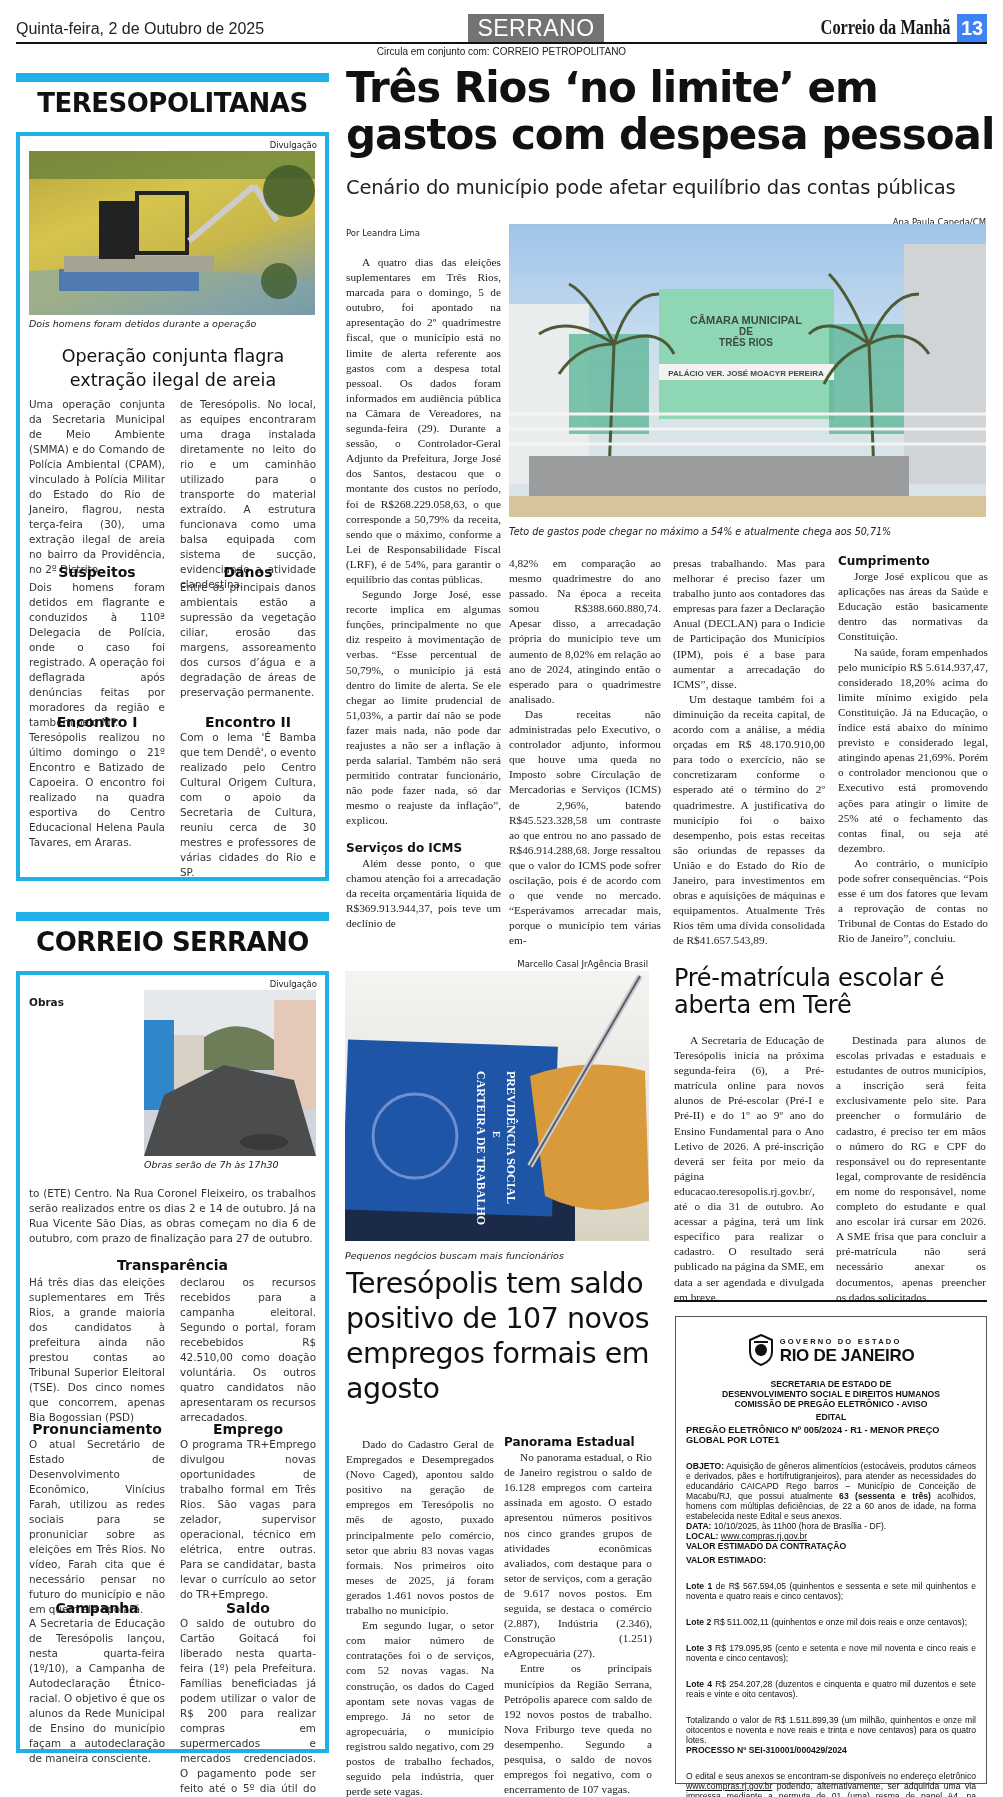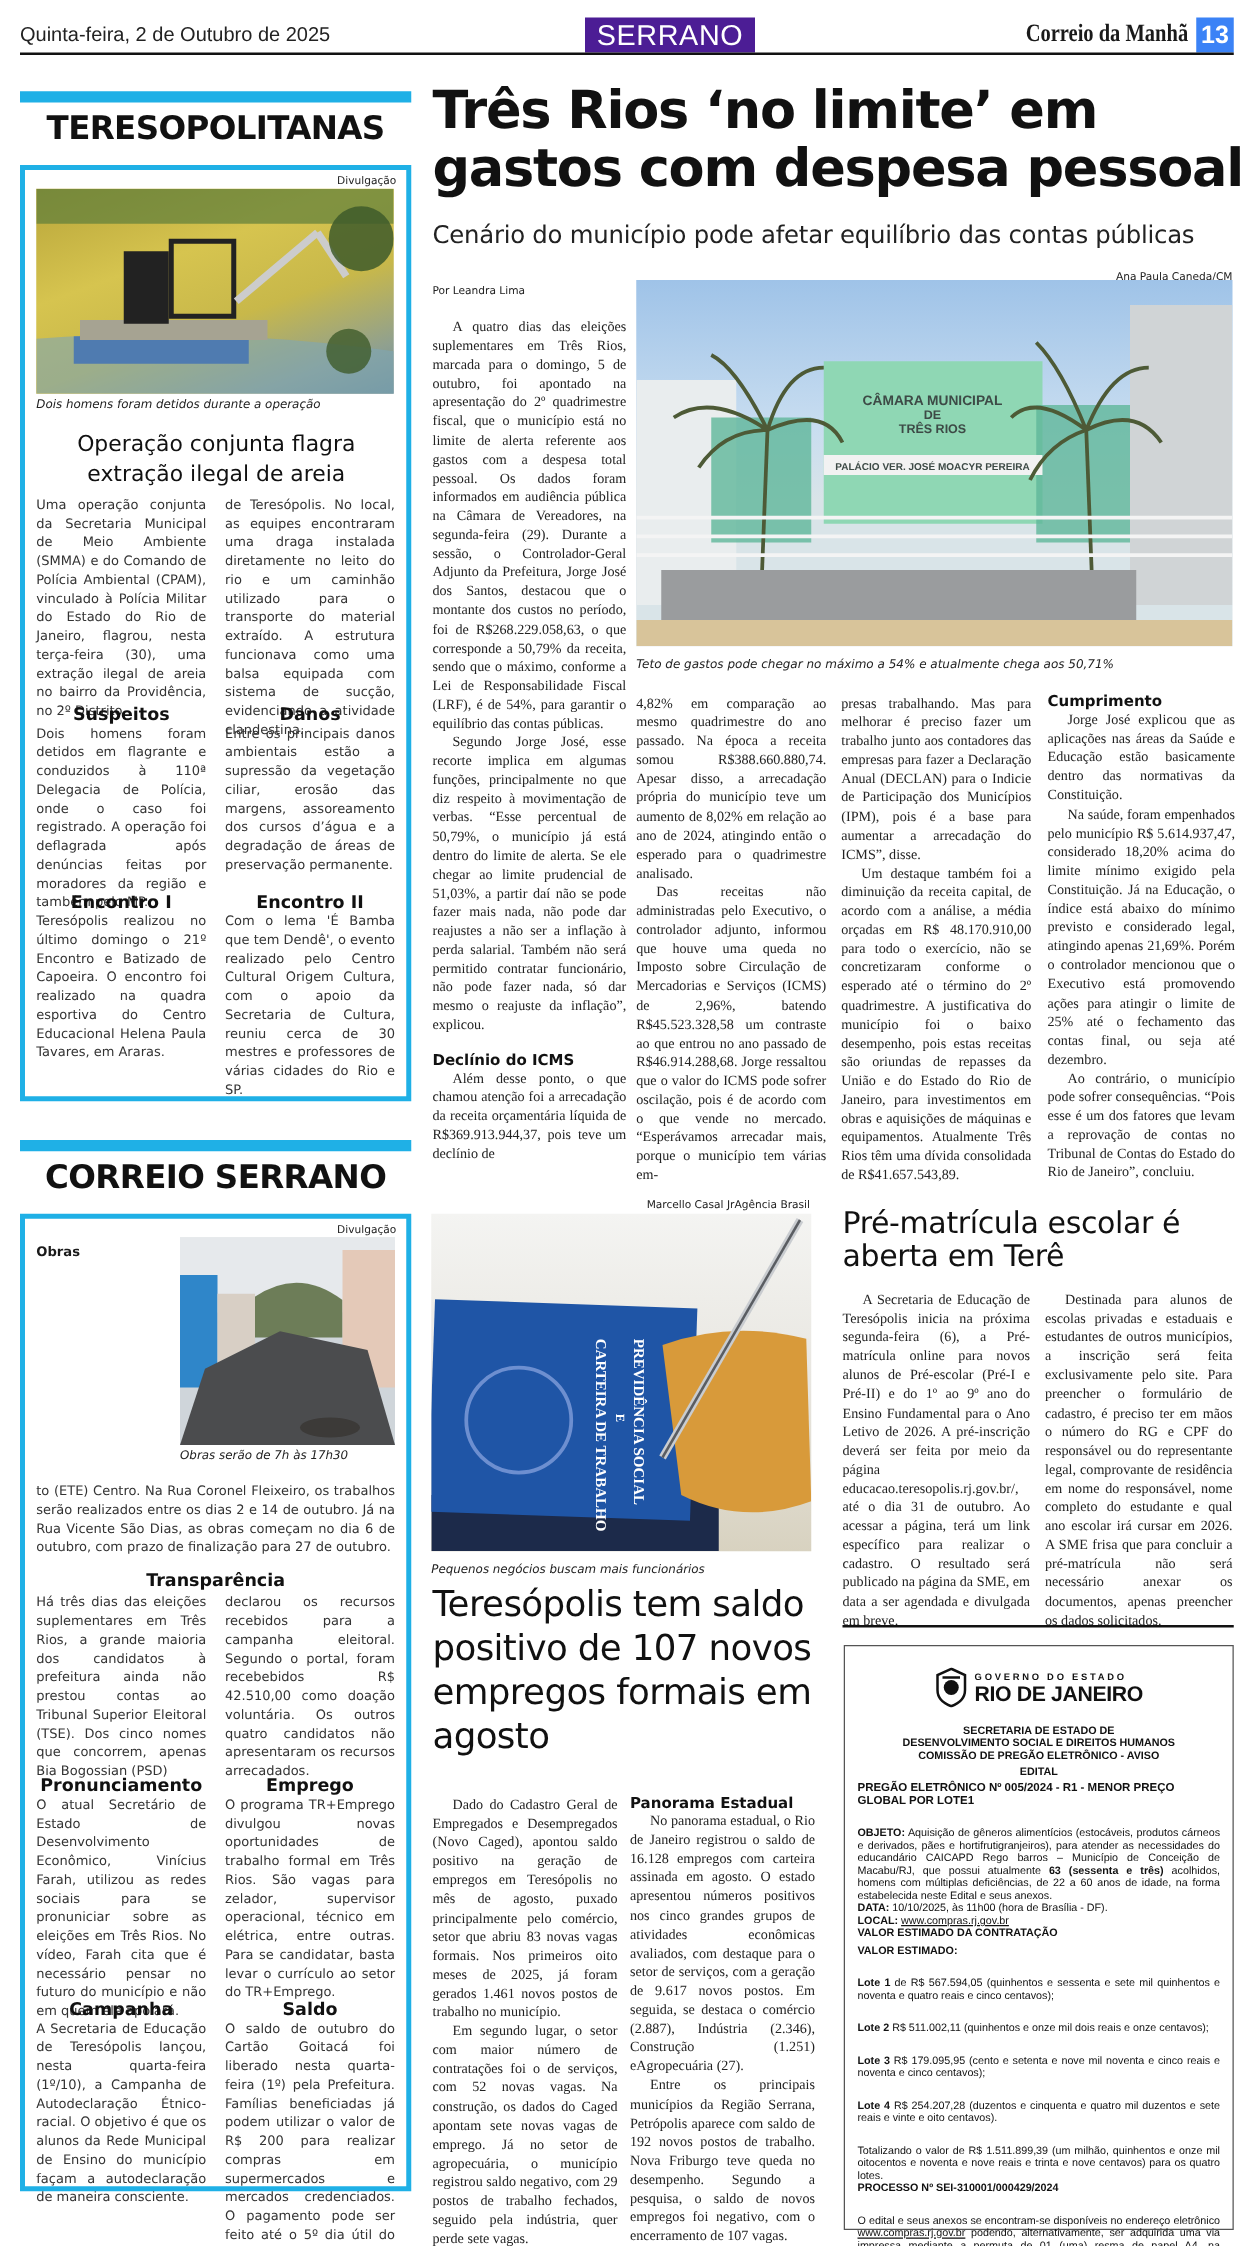--- a/index.html
+++ b/index.html
@@ -3,21 +3,21 @@
 <meta charset="utf-8">
 <style>
   * { box-sizing: border-box; margin: 0; padding: 0; }
   html, body { width: 1003px; height: 1797px; background: #ffffff; overflow: hidden; }
   body { position: relative; font-family: "Liberation Serif", serif; color: #1a1a1a; }
   .abs { position: absolute; }
 
   
   #masthead { position: absolute; left: 0; top: 0; width: 1003px; height: 60px; }
   #date { left: 16px; top: 20px; font-family: "Liberation Sans", sans-serif; font-size: 16px; color: #222; text-align: right; }
-  #section-label { left: 468px; top: 14px; width: 136px; height: 28px; background: #4c1d95; color: #fff;
+  #section-label { left: 468px; top: 14px; width: 136px; height: 28px; background: #737373; color: #fff;
      font-family: "Liberation Sans", sans-serif; font-size: 23px; text-align: center; line-height: 28px; letter-spacing: 0.5px; }
   #paper-name { right: 52px; top: 16px; font-family: "Liberation Serif", serif; font-weight: bold; font-size: 20px; transform: scaleX(0.82); transform-origin: right center; }
   #page-num { right: 16px; top: 14px; width: 30px; height: 28px; background: #3b82f6; color: #fff; font-family: "Liberation Sans", sans-serif; font-weight: bold; font-size: 20px; text-align: center; line-height: 28px; }
   #mast-rule { left: 16px; top: 42px; width: 971px; height: 2px; background: #111; }
   #circula { left: 0; top: 46px; width: 1003px; text-align: center; font-family: "Liberation Sans", sans-serif; font-size: 10px; color: #222; }
 
   
   .blue-bar { position: absolute; left: 16px; width: 313px; height: 9px; background: #1fb0e6; }
   .box-title { position: absolute; left: 16px; width: 313px; text-align: center; font-family: "DejaVu Sans", sans-serif; font-weight: bold; font-size: 26px; letter-spacing: -0.5px; color: #111; }
   .blue-box { position: absolute; left: 16px; width: 313px; border: 4px solid #1fb0e6; background: #fff; }
@@ -55,20 +55,21 @@
 </style>
 </head>
 <body>
 
 <div id="masthead">
   <div id="date" class="abs">Quinta-feira, 2 de Outubro de 2025</div>
   <div id="section-label" class="abs">SERRANO</div>
   <div id="paper-name" class="abs">Correio da Manhã</div>
   <div id="page-num" class="abs">13</div>
   <div id="mast-rule" class="abs"></div>
+  <div id="circula" class="abs">Circula em conjunto com: CORREIO PETROPOLITANO</div>
 </div>
 
 <div class="blue-bar" style="top:73px;"></div>
 <div class="box-title" style="top:88px;">TERESOPOLITANAS</div>
 <div class="blue-box" style="top:132px; height:749px;">
   <div class="credit" style="position:absolute; right:8px; top:4px;">Divulgação</div>
   <div class="photo" style="left:9px; top:15px; width:286px; height:164px; background:linear-gradient(160deg,#b8a53a 0%,#d6c44f 35%,#c8b84a 60%,#8fa090 85%,#6b8b93 100%);">
     <svg width="286" height="164" viewBox="0 0 286 164">
       <rect x="0" y="0" width="286" height="28" fill="#5c7d3a" opacity="0.7"></rect>
       <path d="M0 120 Q 140 110 286 130 L286 164 L0 164 Z" fill="#7fa7b5" opacity="0.6"></path>
@@ -179,21 +180,21 @@
     </g>
     <rect x="20" y="232" width="380" height="40" fill="#9a9c9e"></rect>
     <rect x="0" y="272" width="477" height="21" fill="#d8c49a"></rect>
   </svg>
 </div>
 <div class="caption abs" style="left:509px; top:526px; font-size:9.6px;">Teto de gastos pode chegar no máximo a 54% e atualmente chega aos 50,71%</div>
 
 <div class="body-col" style="left:346px; top:255px; width:155px;">
   <p>A quatro dias das eleições suplementares em Três Rios, marcada para o domingo, 5 de outubro, foi apontado na apresentação do 2º quadrimestre fiscal, que o município está no limite de alerta referente aos gastos com a despesa total pessoal. Os dados foram informados em audiência pública na Câmara de Vereadores, na segunda-feira (29). Durante a sessão, o Controlador-Geral Adjunto da Prefeitura, Jorge José dos Santos, destacou que o montante dos custos no período, foi de R$268.229.058,63, o que corresponde a 50,79% da receita, sendo que o máximo, conforme a Lei de Responsabilidade Fiscal (LRF), é de 54%, para garantir o equilíbrio das contas públicas.</p>
   <p>Segundo Jorge José, esse recorte implica em algumas funções, principalmente no que diz respeito à movimentação de verbas. “Esse percentual de 50,79%, o município já está dentro do limite de alerta. Se ele chegar ao limite prudencial de 51,03%, a partir daí não se pode fazer mais nada, não pode dar reajustes a não ser a inflação à perda salarial. Também não será permitido contratar funcionário, não pode fazer nada, só dar mesmo o reajuste da inflação”, explicou.</p>
-  <div class="subhead" style="margin-top:12px;">Declínio do ICMS</div>
+  <div class="subhead" style="margin-top:12px;">Serviços do ICMS</div>
   <p>Além desse ponto, o que chamou atenção foi a arrecadação da receita orçamentária líquida de R$369.913.944,37, pois teve um declínio de</p>
 </div>
 <div class="body-col" style="left:509px; top:556px; width:152px;">
   <p style="text-indent:0;">4,82% em comparação ao mesmo quadrimestre do ano passado. Na época a receita somou R$388.660.880,74. Apesar disso, a arrecadação própria do município teve um aumento de 8,02% em relação ao ano de 2024, atingindo então o esperado para o quadrimestre analisado.</p>
   <p>Das receitas não administradas pelo Executivo, o controlador adjunto, informou que houve uma queda no Imposto sobre Circulação de Mercadorias e Serviços (ICMS) de 2,96%, batendo R$45.523.328,58 um contraste ao que entrou no ano passado de R$46.914.288,68. Jorge ressaltou que o valor do ICMS pode sofrer oscilação, pois é de acordo com o que vende no mercado. “Esperávamos arrecadar mais, porque o município tem várias em-</p>
 </div>
 <div class="body-col" style="left:673px; top:556px; width:152px;">
   <p style="text-indent:0;">presas trabalhando. Mas para melhorar é preciso fazer um trabalho junto aos contadores das empresas para fazer a Declaração Anual (DECLAN) para o Indicie de Participação dos Municípios (IPM), pois é a base para aumentar a arrecadação do ICMS”, disse.</p>
   <p>Um destaque também foi a diminuição da receita capital, de acordo com a análise, a média orçadas em R$ 48.170.910,00 para todo o exercício, não se concretizaram conforme o esperado até o término do 2º quadrimestre. A justificativa do município foi o baixo desempenho, pois estas receitas são oriundas de repasses da União e do Estado do Rio de Janeiro, para investimentos em obras e aquisições de máquinas e equipamentos. Atualmente Três Rios têm uma dívida consolidada de R$41.657.543,89.</p>
 </div>

